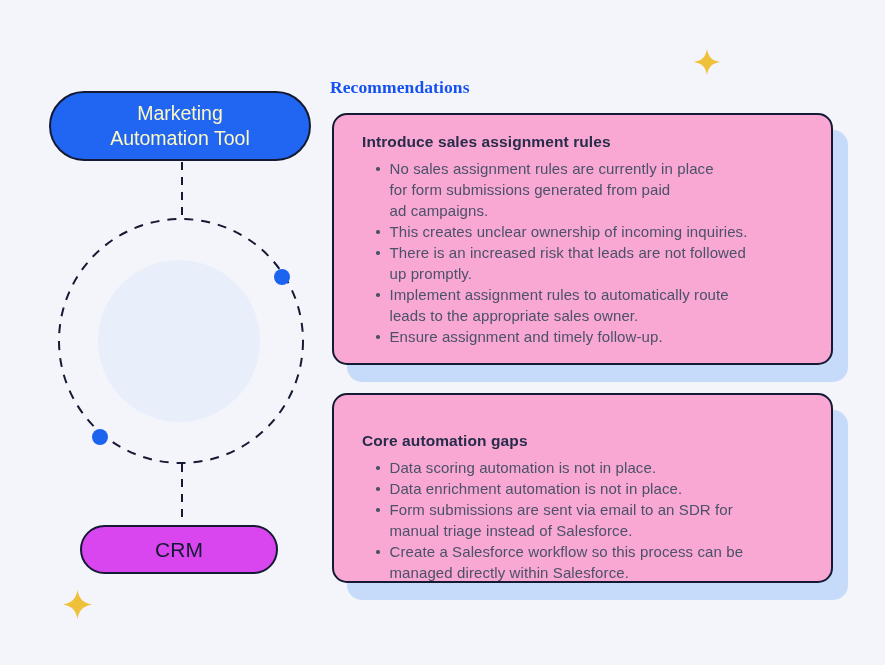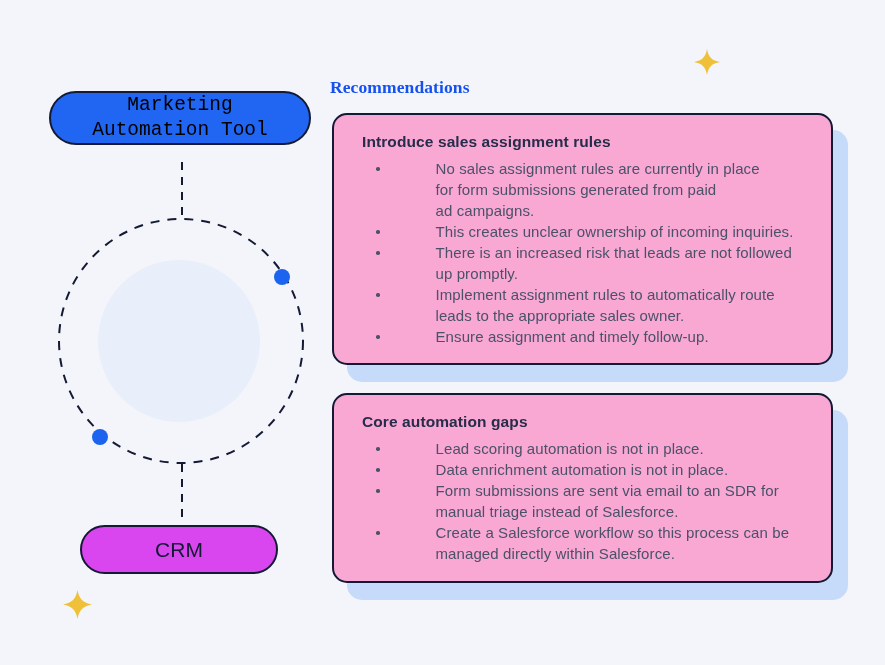--- a/index.html
+++ b/index.html
@@ -17,24 +17,24 @@
 
   .node {
     position: absolute;
     display: flex; align-items: center; justify-content: center;
     text-align: center;
     border: 2.5px solid #141A33;
     box-sizing: border-box;
     white-space: pre-line;
   }
   .node-marketing {
-    left: 49px; top: 91px; width: 262px; height: 54px;
-    background: #2066F2; color: #000000;
+    left: 49px; top: 91px; width: 262px; height: 70px;
+    background: #2066F2; color: #fef9c3;
     border-radius: 36px;
-    font-size: 19.5px; line-height: 25px; font-family: Liberation Mono, monospace;
+    font-size: 19.5px; line-height: 25px;
   }
   .node-crm {
     left: 80px; top: 525px; width: 198px; height: 49px;
     background: #d946ef; color: #141A33;
     border-radius: 25px;
     font-size: 21px;
   }
   .sparkle { position: absolute; }
   .sparkle-top { left: 694px; top: 49px; }
   .sparkle-bottom { left: 63px; top: 588px; }
@@ -49,31 +49,30 @@
   .card {
     position: absolute; left: 332px; width: 501px;
     background: #f9a8d4;
     border: 2px solid #141A33;
     border-radius: 15px;
     box-shadow: 15px 17px 0 #C6DAF9;
     box-sizing: border-box;
     padding: 18px 28px 0 28px;
   }
   .card-1 { top: 113px; height: 252px; }
-  .card-2 { top: 393px; height: 190px; padding-top: 18px; }
+  .card-2 { top: 393px; height: 190px; padding-top: 37px; }
   .card-title {
     font-size: 15.5px; font-weight: bold; color: #262C49;
     margin: 0 0 7px 0; letter-spacing: 0.1px;
   }
   .bullet-list { margin: 0 0 0 14px; padding: 0; list-style: none; }
   .bullet-item {
     display: flex; align-items: flex-start;
     font-size: 15px; line-height: 21px; color: #4A5168;
     letter-spacing: 0.1px;
-    gap: 46px;
   }
   .bullet-dot {
     flex: 0 0 auto;
     width: 3.5px; height: 3.5px; border-radius: 50%;
     background: #4A5168;
     margin: 9px 10px 0 0;
   }
   .bullet-text { white-space: pre-line; }
 </style>
 </head>
@@ -131,21 +130,21 @@
         <span class="bullet-text">Ensure assignment and timely follow-up.</span>
       </li>
     </ul>
   </div>
 
   <div class="card card-2">
     <div class="card-title">Core automation gaps</div>
     <ul class="bullet-list">
       <li class="bullet-item">
         <span class="bullet-dot"></span>
-        <span class="bullet-text">Lead scoring automation is not in place.</span>
+        <span class="bullet-text">Data scoring automation is not in place.</span>
       </li>
       <li class="bullet-item">
         <span class="bullet-dot"></span>
         <span class="bullet-text">Data enrichment automation is not in place.</span>
       </li>
       <li class="bullet-item">
         <span class="bullet-dot"></span>
         <span class="bullet-text">Form submissions are sent via email to an SDR for
 manual triage instead of Salesforce.</span>
       </li>

